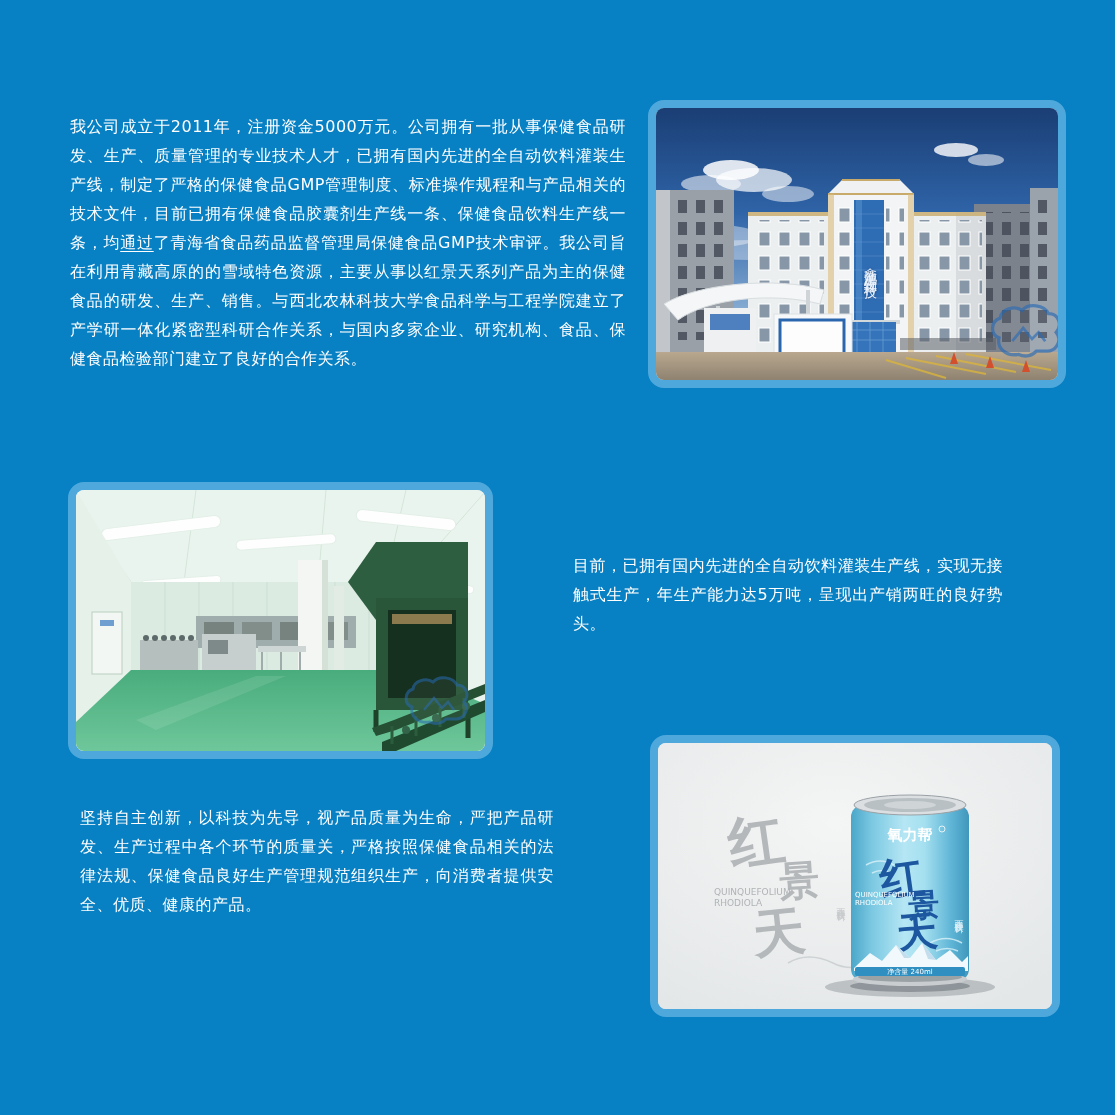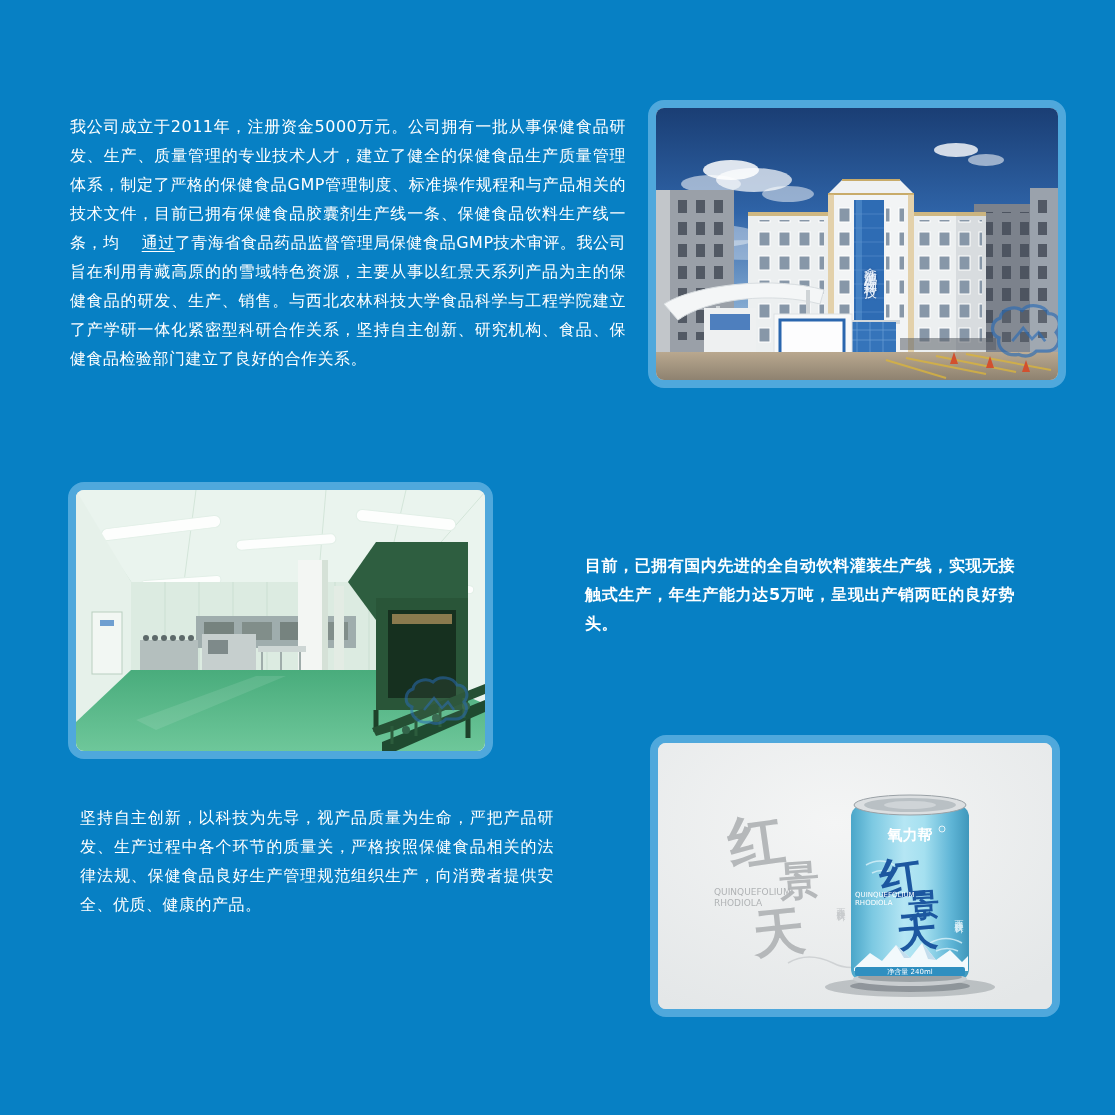--- a/index.html
+++ b/index.html
@@ -17,23 +17,23 @@
     position:absolute;
     margin:0;
     color:#FFFFFF;
     font-size:16px;
     line-height:29px;
     text-align:justify;
     line-break:anywhere;
     letter-spacing:0.5px;
   }
   .intro-text{left:70px;top:112px;width:556px;}
-  .production-text{left:585px;top:551px;width:430px;font-weight:bold;}
+  .production-text{left:573px;top:551px;width:430px;}
   .quality-text{left:80px;top:803px;width:474px;}
-  .u{text-decoration:underline;text-underline-offset:3px;margin-left:22px;}
+  .u{text-decoration:underline;text-underline-offset:3px;}
 
   .photo-frame{
     position:absolute;
     border:8px solid #4FA8DC;
     border-radius:16px;
     overflow:hidden;
     background:#dfe3e5;
   }
   .photo-frame svg{display:block;}
   .building-frame{left:648px;top:100px;width:402px;height:272px;}
@@ -71,21 +71,21 @@
     font-size:9px;
     letter-spacing:1px;
   }
   .svg-cjk{font-family:"DejaVu Sans","Liberation Sans",sans-serif;}
 </style>
 </head>
 <body>
 
 <div class="page">
 
-  <p class="text-block intro-text"><span>我公司成立于2011年，注册资金5000万元。公司拥有一批从事保健食品研发、生产、质量管理的专业技术人才，建立了健全的保健食品生产质量管理体系，制定了严格的保健食品GMP管理制度、标准操作规程和与产品相关的技术文件，目前已拥有保健食品胶囊剂生产线一条、保健食品饮料生产线一条，均</span><span class="u">通过</span><span>了青海省食品药品监督管理局保健食品GMP技术审评。我公司旨在利用青藏高原的的雪域特色资源，主要从事以红景天系列产品为主的保健食品的研发、生产、销售。与西北农林科技大学食品科学与工程学院建立了产学研一体化紧密型科研合作关系，坚持自主创新、研究机构、食品、保健食品检验部门建立了良好的合作关系。</span></p>
+  <p class="text-block intro-text"><span>我公司成立于2011年，注册资金5000万元。公司拥有一批从事保健食品研发、生产、质量管理的专业技术人才，已拥有国内先进的全自动饮料灌装生产线，制定了严格的保健食品GMP管理制度、标准操作规程和与产品相关的技术文件，目前已拥有保健食品胶囊剂生产线一条、保健食品饮料生产线一条，均</span><span class="u">通过</span><span>了青海省食品药品监督管理局保健食品GMP技术审评。我公司旨在利用青藏高原的的雪域特色资源，主要从事以红景天系列产品为主的保健食品的研发、生产、销售。与西北农林科技大学食品科学与工程学院建立了产学研一体化紧密型科研合作关系，与国内多家企业、研究机构、食品、保健食品检验部门建立了良好的合作关系。</span></p>
 
   <div class="photo-frame building-frame">
     <svg width="402" height="272" viewBox="0 0 402 272">
       <defs>
         <linearGradient id="skyGrad" x1="0" y1="0" x2="0" y2="1">
           <stop offset="0" stop-color="#1A3E74"></stop>
           <stop offset="0.42" stop-color="#2F64A8"></stop>
           <stop offset="0.78" stop-color="#7FA6CF"></stop>
           <stop offset="1" stop-color="#C2D4E4"></stop>
         </linearGradient>

